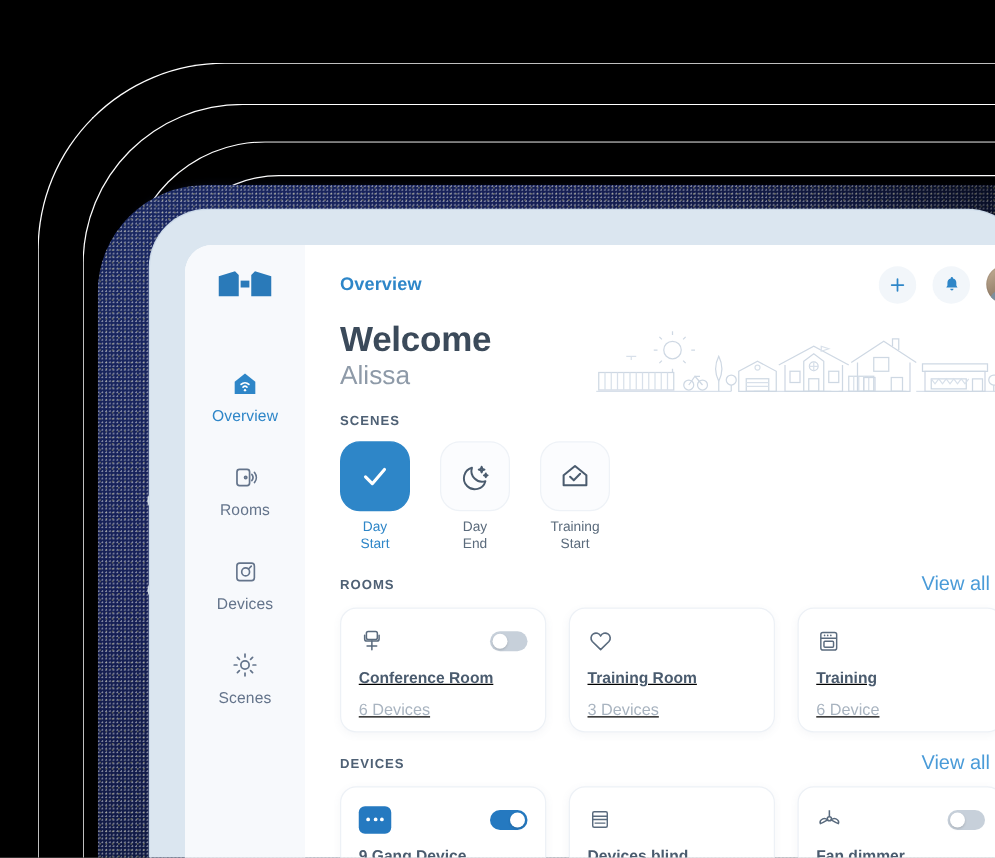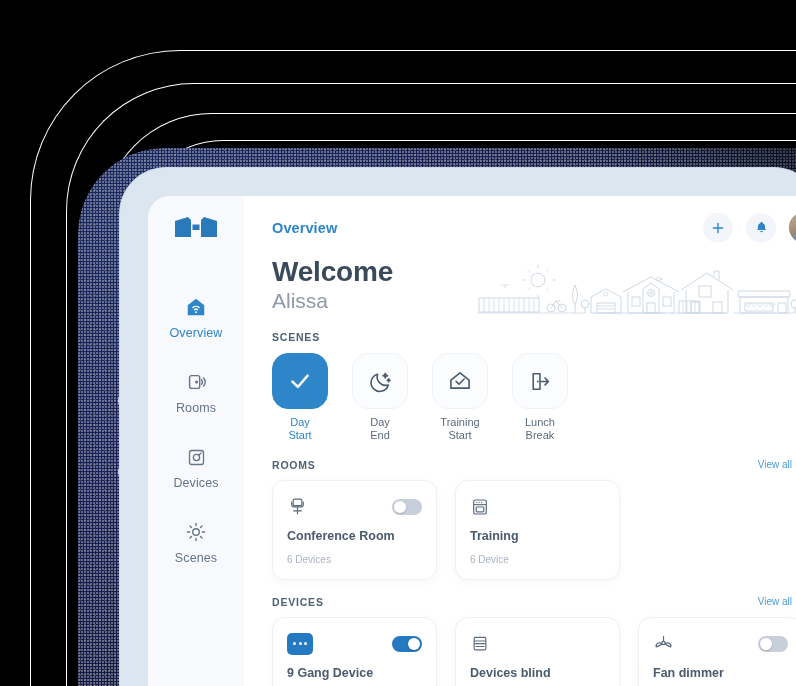--- a/index.html
+++ b/index.html
@@ -128,21 +128,21 @@
     border-radius: 50% 50% 0 0; background: #7d8f9e;
   }
 
   .welcome-wrap { position: relative; margin-top: 14px; height: 62px; }
   .welcome-h { font-size: 28px; font-weight: bold; color: #3b4a5a; line-height: 1.08; letter-spacing: -.2px; }
   .welcome-sub { font-size: 21px; color: #8e9aa8; line-height: 1.2; margin-top: 1px; }
   .skyline { position: absolute; right: 0px; top: 6px; width: 345px; height: 56px; opacity: .95; }
 
   .sec-head { display: flex; align-items: center; justify-content: space-between; padding-right: 0px; margin-top: 12px; }
   .sec-title { font-size: 10.5px; font-weight: bold; letter-spacing: .8px; color: #4f6175; }
-  .view-all { font-size: 10px; color: #4a9bd8; cursor: pointer; padding-right: 0px; }
+  .view-all { font-size: 16px; color: #4a9bd8; cursor: pointer; padding-right: 0px; }
 
   
   .scenes { display: flex; gap: 24px; margin-top: 10px; }
   .scene { width: 56px; display: flex; flex-direction: column; align-items: center; cursor: pointer; }
   .scene-tile {
     width: 56px; height: 56px; border-radius: 16px;
     background: #fbfcfe; border: 1px solid #eef2f7;
     display: flex; align-items: center; justify-content: center;
   }
   .scene.active .scene-tile { background: #2e86c8; border-color: #2e86c8; }
@@ -152,24 +152,25 @@
   
   .cards { display: flex; gap: 18px; margin-top: 9px; }
   .card {
     width: 165px; height: 100px; flex: 0 0 165px;
     background: #ffffff;
     border: 1px solid #edf1f6;
     border-radius: 13px;
     padding: 13px 14px 0 14px;
     box-shadow: 0 2px 7px rgba(90,110,140,.06);
     position: relative;
+    text-decoration: underline;
   }
   .card-top { display: flex; align-items: center; justify-content: space-between; height: 26px; }
   .card-name { margin-top: 9px; font-size: 12.5px; font-weight: bold; color: #4a5b6e; }
-  .card-sub { margin-top: 11px; font-size: 10px; color: #a9b4c0; }
+  .card-sub { margin-top: 11px; font-size: 13px; color: #a9b4c0; }
 
   .toggle { width: 30px; height: 16px; border-radius: 9px; background: #c7d0da; position: relative; cursor: pointer; flex: 0 0 30px; }
   .toggle .knob { position: absolute; top: 2px; left: 2px; width: 12px; height: 12px; border-radius: 50%; background: #fff; box-shadow: 0 1px 2px rgba(0,0,0,.16); }
   .toggle.on { background: #2579c0; }
   .toggle.on .knob { left: 16px; }
 
   .gang-icon { width: 26px; height: 22px; border-radius: 5px; background: #2579c0; display:flex; align-items:center; justify-content:center; gap: 2.5px; }
   .gang-icon i { width: 3px; height: 3px; border-radius: 50%; background: #fff; display:block; }
 
   .ico { color: #5a6b7e; display: flex; align-items: center; }
@@ -379,33 +380,20 @@
                 <path d="M3.6 11.2 L12 4.4 L20.4 11.2 V18.6 H3.6 Z"></path>
                 <path d="M8.4 12.4 L11.1 15 L15.8 10.2"></path>
               </svg>
             </div>
             <div class="scene-label">
               <span>Training</span><br>
               <span>Start</span>
             </div>
           </div>
 
-          <div class="scene">
-            <div class="scene-tile">
-              <svg width="25" height="25" viewBox="0 0 24 24" fill="none" stroke="#4a5b6e" stroke-width="1.5" stroke-linejoin="round" stroke-linecap="round">
-                <path d="M5 4.6 h6.5 v14.8 H5 Z"></path>
-                <circle cx="9.4" cy="12" r=".9" fill="#4a5b6e" stroke="none"></circle>
-                <path d="M12.5 12 h6.4 M16.4 8.8 L19.6 12 L16.4 15.2"></path>
-              </svg>
-            </div>
-            <div class="scene-label">
-              <span>Lunch</span><br>
-              <span>Break</span>
-            </div>
-          </div>
         </div>
 
         <div class="sec-head" style="margin-top:16px;">
           <div class="sec-title">ROOMS</div>
           <div class="view-all" style="margin-right:28px;">View all</div>
         </div>
 
         <div class="cards">
           <div class="card">
             <div class="card-top">
@@ -417,20 +405,31 @@
                 </svg>
               </span>
               <span class="toggle">
                   <span class="knob"></span>
                 </span>
             </div>
             <div class="card-name">Conference Room</div>
             <div class="card-sub">6 Devices</div>
           </div>
 
+          <div class="card">
+            <div class="card-top">
+              <span class="ico">
+                <svg width="21" height="21" viewBox="0 0 24 24" fill="none" stroke="#5a6b7e" stroke-width="1.5" stroke-linejoin="round">
+                  <path d="M12 20.3 L4.4 12.8a4.6 4.6 0 1 1 7.6-5 4.6 4.6 0 1 1 7.6 5z"></path>
+                </svg>
+              </span>
+            </div>
+            <div class="card-name">Training Room</div>
+            <div class="card-sub">3 Devices</div>
+          </div>
 
           <div class="card">
             <div class="card-top">
               <span class="ico">
                 <svg width="20" height="20" viewBox="0 0 24 24" fill="none" stroke="#5a6b7e" stroke-width="1.4">
                   <rect x="4.4" y="3.6" width="15.2" height="16.8" rx="2"></rect>
                   <path d="M4.4 9.2 h15.2"></path>
                   <rect x="7.4" y="12" width="9.2" height="5.8" rx="1"></rect>
                   <circle cx="8" cy="6.4" r=".8" fill="#5a6b7e" stroke="none"></circle>
                   <circle cx="11" cy="6.4" r=".8" fill="#5a6b7e" stroke="none"></circle>

